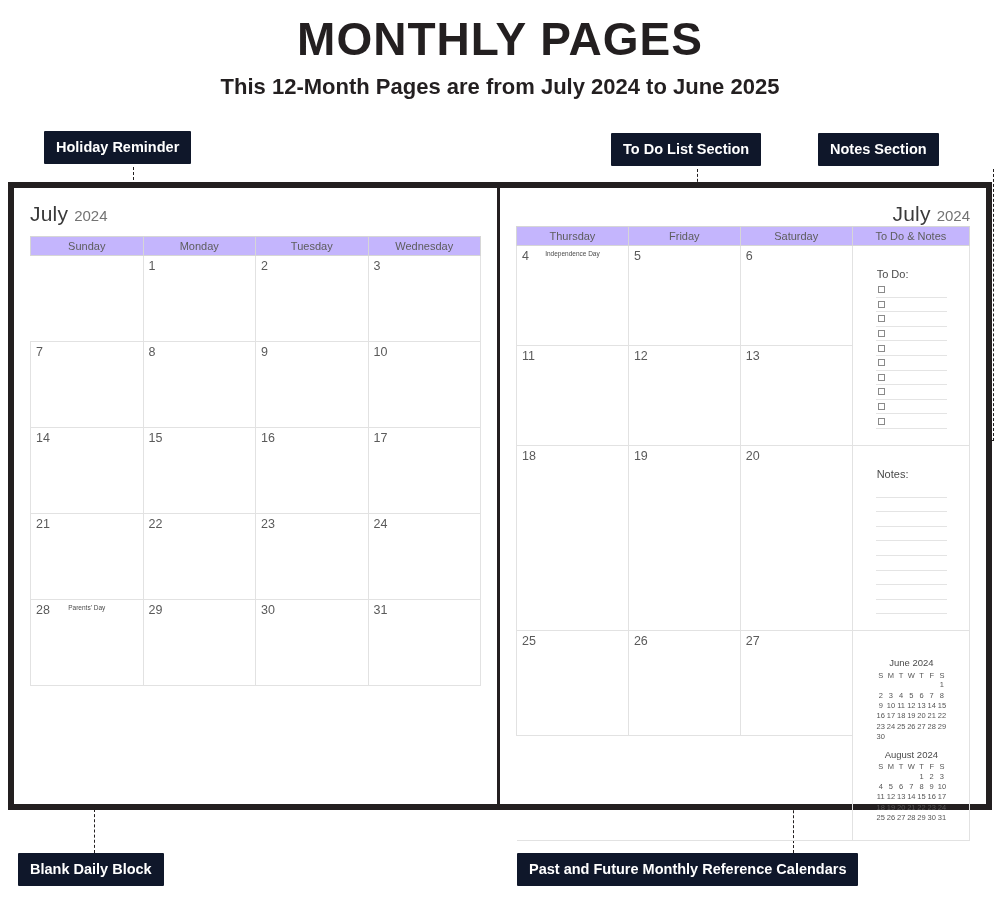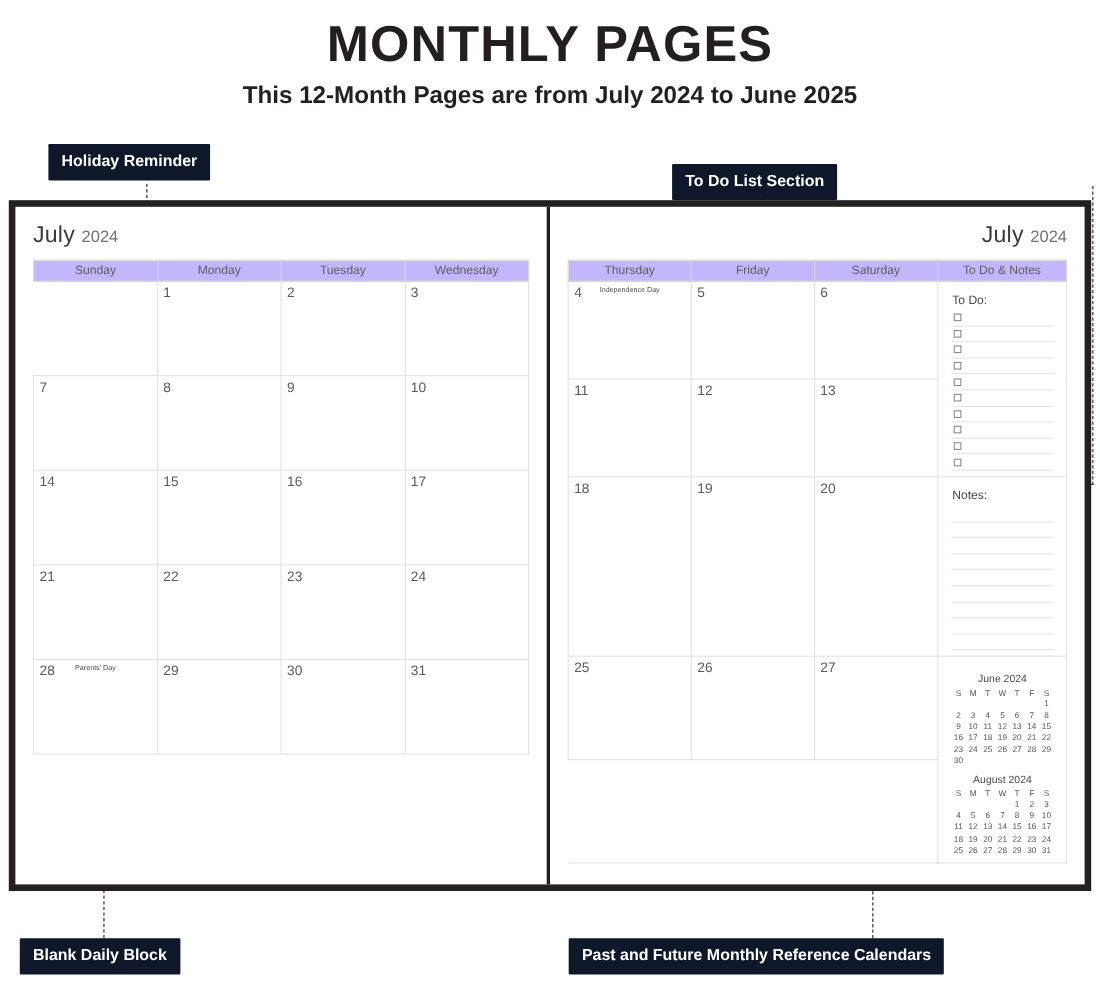--- a/index.html
+++ b/index.html
@@ -29,21 +29,21 @@
   
   .callout {
     position: absolute;
     background: #0f172a; color: #ffffff;
     font-size: 14.5px; font-weight: bold;
     padding: 8px 12px 9px 12px;
     white-space: nowrap;
     border-radius: 1px;
   }
   #cal-holiday { left: 44px; top: 131px; }
-  #cal-todo    { left: 611px; top: 149px; }
+  #cal-todo    { left: 611px; top: 133px; }
   #cal-notes   { left: 818px; top: 133px; }
   #cal-blank   { left: 18px; top: 853px; }
   #cal-past    { left: 517px; top: 853px; }
 
   
   .lead { position: absolute; border: 0; }
   .v-dash { border-left: 1.6px dashed #231f20; }
   .h-dash { border-top: 1.6px dashed #231f20; }
   .dot {
     position: absolute; width: 7px; height: 7px;
@@ -84,21 +84,21 @@
     font-size: 12px; color: #5a5a5a;
     position: relative;
   }
   table.cal td.empty { border-left: none; border-right: none; }
   .daynum { font-size: 12.5px; color: #5a5a5a; }
   .holiday {
     position: absolute; top: 4px; left: 0; width: 100%;
     text-align: center; font-size: 6.5px; color: #4a4a4a;
   }
 
-  table.cal td.sidecell { padding: 5px; vertical-align: top; }
+  table.cal td.sidecell { padding: 16px; vertical-align: top; }
   .side-inner { padding: 4px 6px 0 7px; }
   .sec-label { font-size: 11px; color: #4a4a4a; margin: 2px 0 3px 1px; }
   .todo-row { display: flex; align-items: center; height: 14.6px; border-bottom: 1px solid #e4e4e4; }
   .chk { width: 7px; height: 7px; border: 1px solid #8a8a8a; margin-left: 2px; }
   .note-line { height: 14.6px; border-bottom: 1px solid #e4e4e4; }
 
   
   .mini { margin-top: 6px; text-align: center; }
   .mini-title { font-size: 9.5px; color: #4a4a4a; margin-bottom: 2px; }
   table.mini-tbl { width: 100%; border-collapse: collapse; table-layout: fixed; }
@@ -108,20 +108,21 @@
 </head>
 <body>
 
 <div class="page">
 
   <div class="title">MONTHLY PAGES</div>
   <div class="subtitle">This 12-Month Pages are from July 2024 to June 2025</div>
 
   <div class="callout" id="cal-holiday">Holiday Reminder</div>
   <div class="callout" id="cal-todo">To Do List Section</div>
+  <div class="callout" id="cal-notes">Notes Section</div>
   <div class="callout" id="cal-past">Past and  Future Monthly Reference Calendars</div>
   <div class="callout" id="cal-blank">Blank Daily Block</div>
 
   <div class="lead v-dash" style="left:133px; top:167px; height:528px;"></div>
   <div class="dot" style="left:120px; top:691px;"></div>
 
   <div class="lead v-dash" style="left:697px; top:169px; height:106px;"></div>
   <div class="lead h-dash" style="left:697px; top:274px; width:154px;"></div>
   <div class="dot" style="left:846px; top:271px;"></div>
 

